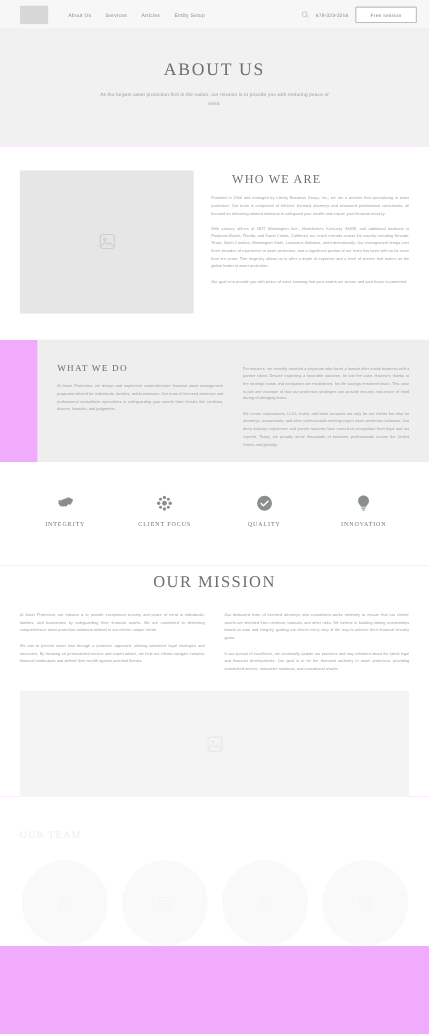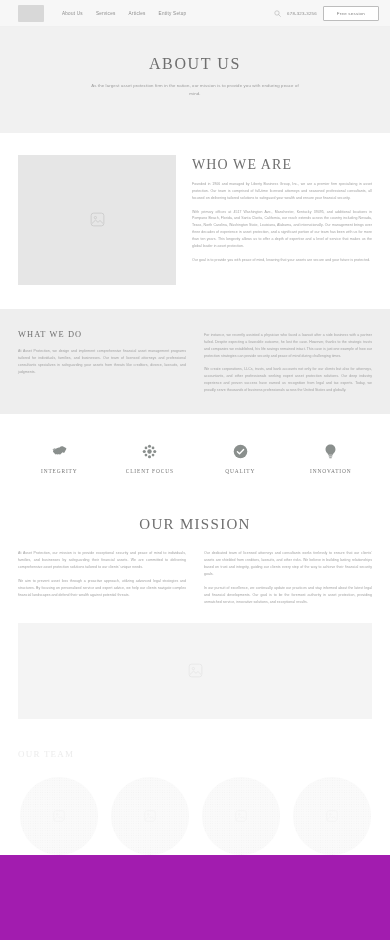--- a/index.html
+++ b/index.html
@@ -4,21 +4,21 @@
 <style>
   * { box-sizing: border-box; margin: 0; padding: 0; }
   html, body {
     width: 390px;
     height: 940px;
     overflow: hidden;
     background: #ffffff;
     font-family: "Liberation Sans", sans-serif;
     -webkit-font-smoothing: antialiased;
   }
-  .page { width: 390px; height: 940px; position: relative; overflow: hidden; background: #a21caf; }
+  .page { width: 390px; height: 940px; position: relative; overflow: hidden; background: #f0abfc; }
 
   
   .header {
     height: 27px;
     background: #f7f7f7;
     display: flex;
     align-items: center;
     padding: 0 11px 0 18px;
     border-bottom: 1px solid #f0f0f0;
   }
@@ -116,28 +116,29 @@
   }
   .img-ph {
     background: #e6e6e6;
     display: flex;
     align-items: center;
     justify-content: center;
   }
   .who-img { width: 158px; height: 130px; flex: 0 0 158px; }
   .ph-icon { width: 17px; height: 17px; opacity: .5; display:block; }
   .who-col { flex: 1 1 auto; padding-top: 2px; }
-  .who-col .sec-title { font-size: 14px; margin-bottom: 8px; }
+  .who-col .sec-title { font-size: 11px; margin-bottom: 8px; margin-left: 19px; }
 
   
   .whatwedo {
     background: #eeeeee;
-    padding: 21px 18px 20px;
+    padding: 21px 18px 12px;
     display: flex;
     gap: 18px;
+    margin-left: 34px;
   }
   .whatwedo-left { flex: 1 1 0; }
   .whatwedo-right { flex: 1 1 0; padding-top: 2px; }
   .whatwedo .sec-title { font-size: 8.4px; margin-bottom: 9px; }
 
   
   .values {
     background: #ffffff;
     padding: 28px 14px 34px;
     display: flex;

